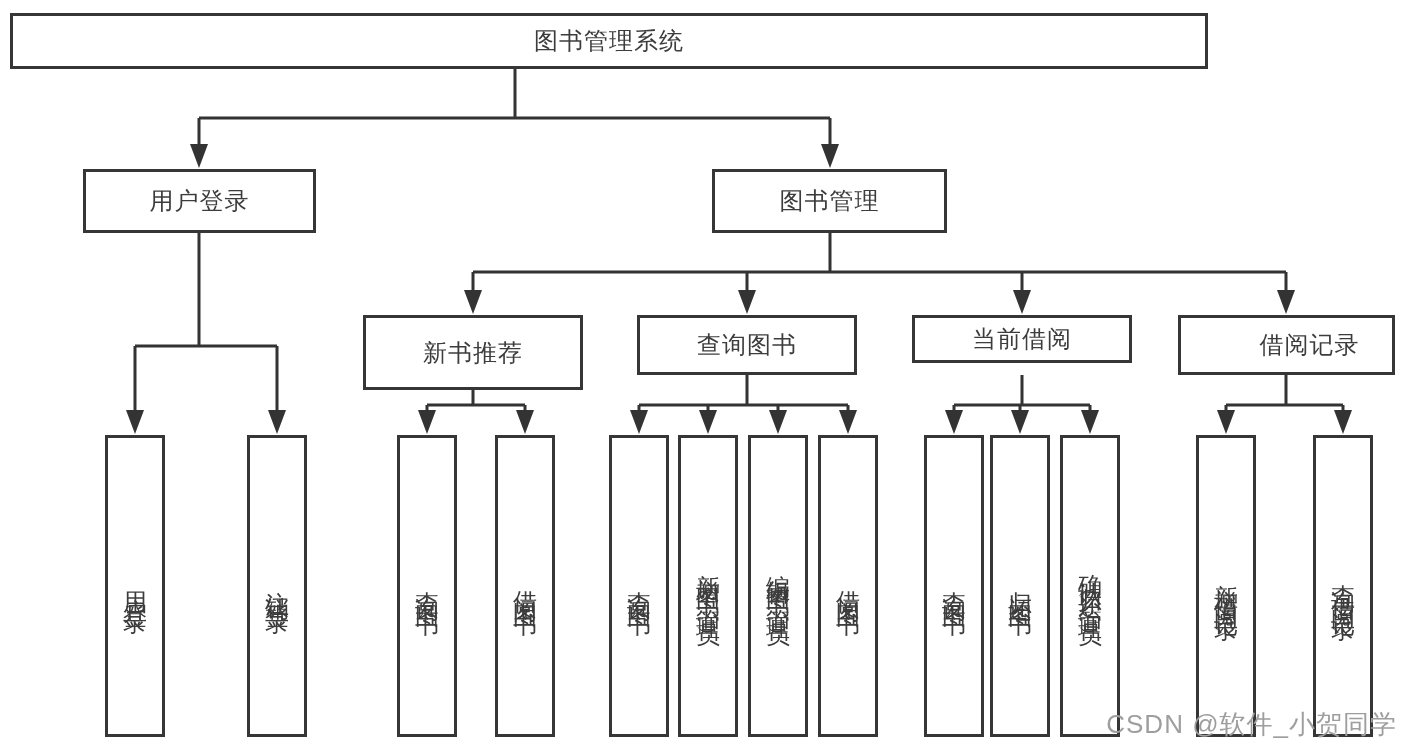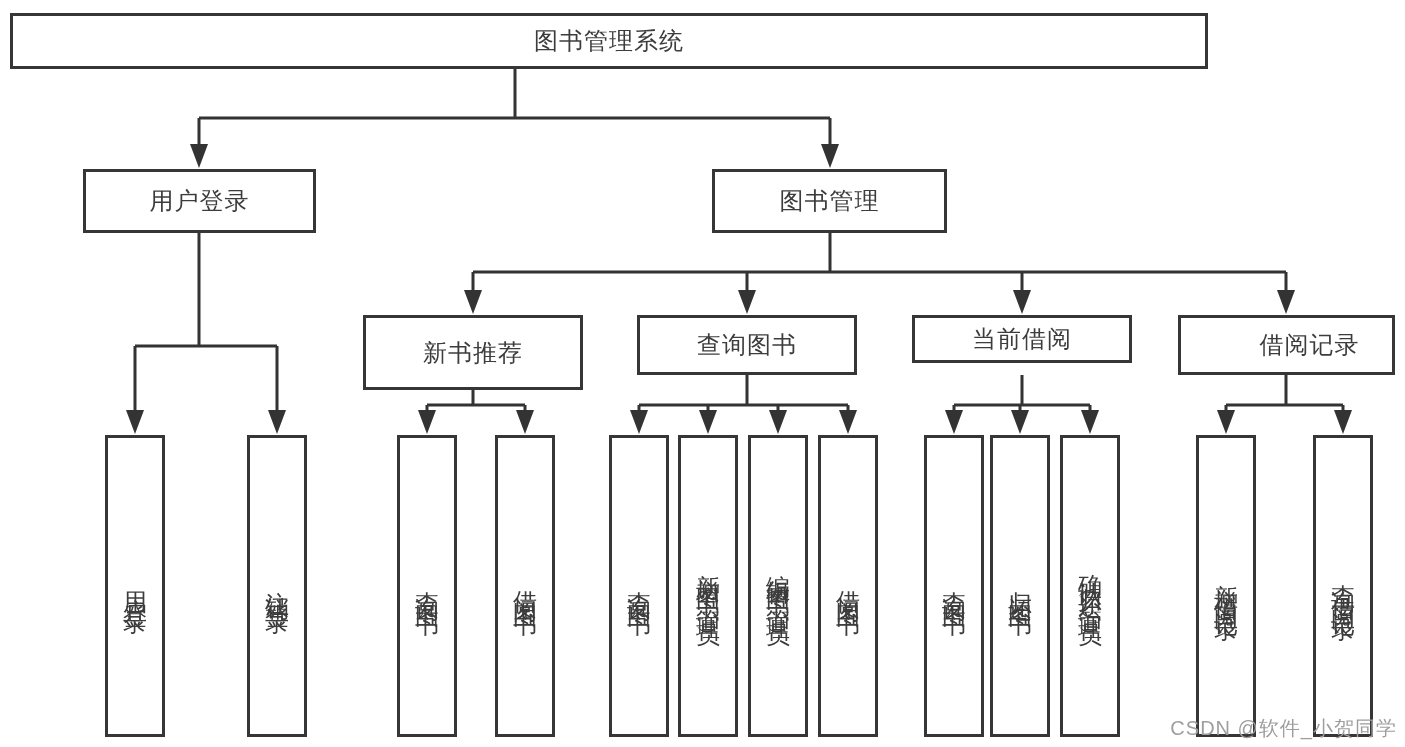--- a/index.html
+++ b/index.html
@@ -45,21 +45,21 @@
     text-orientation: mixed;
     letter-spacing: 7px;
     font-size: 24px;
     line-height: 1;
   }
   .watermark {
     position: absolute;
     right: 8px;
     bottom: 5px;
     color: #9e9e9e;
-    font-size: 20px;
+    font-size: 26px;
     letter-spacing: 1px;
     z-index: 5;
     white-space: nowrap;
   }
 </style>
 </head>
 <body>
 
 <div class="canvas">
 

